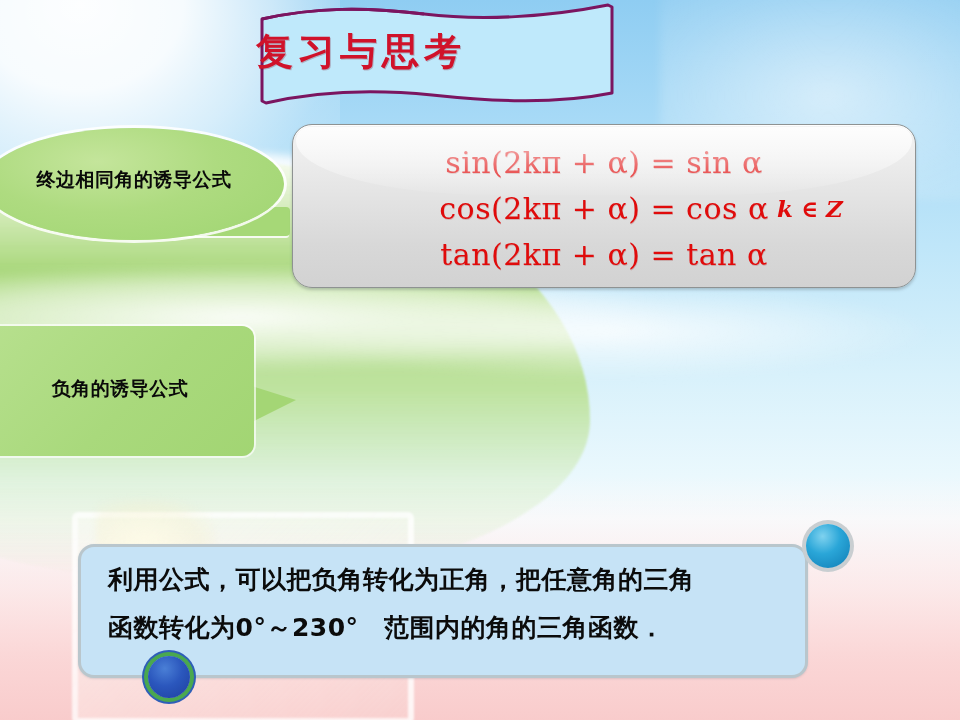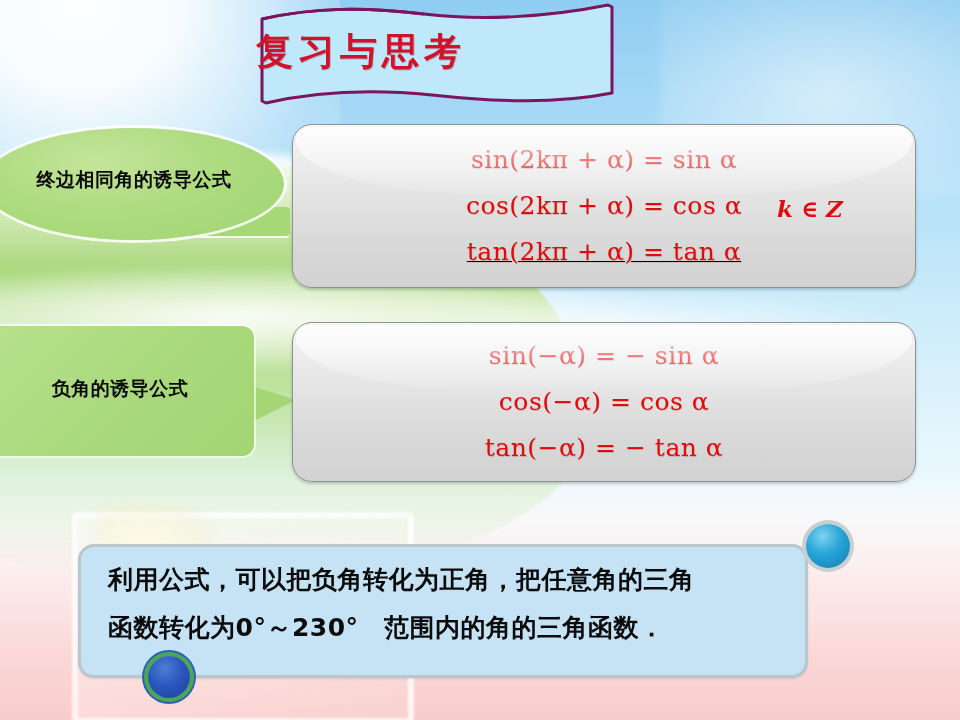--- a/index.html
+++ b/index.html
@@ -122,21 +122,21 @@
   #panel-1{left:292px;top:124px;width:622px;height:162px;}
   #panel-2{left:292px;top:322px;width:622px;height:158px;}
 
   .formula-list{position:absolute;left:0;top:0;width:100%;height:100%;}
   .formula-row{
     position:absolute;left:0;width:100%;
     text-align:center;white-space:nowrap;
   }
   .eq{
     font-family:"DejaVu Serif","Liberation Serif",serif;
-    font-size:25px;color:#e00b0b;letter-spacing:0.5px;
+    font-size:30px;color:#e00b0b;letter-spacing:0.5px;
     text-shadow:0.5px 0.5px 0 rgba(150,0,0,0.2);
     margin-top:24px;
   }
   .kset{
     position:absolute;
     font-family:"DejaVu Serif","Liberation Serif",serif;
     font-size:23px;color:#e00b0b;font-style:italic;font-weight:700;
   }
 
   
@@ -237,40 +237,27 @@
   <div class="callout-rect-label">负角的诱导公式</div>
 
   <div class="panel" id="panel-1">
     <div class="formula-list">
       <div class="formula-row" style="top:20px;">
         <span class="eq">sin(2kπ + α) = sin α</span>
       </div>
       <div class="formula-row" style="top:66px;">
         <span class="eq">cos(2kπ + α) = cos α</span>
       </div>
-      <div class="formula-row" style="top:112px;text-decoration:underline;">
+      <div class="formula-row" style="top:112px;">
         <span class="eq">tan(2kπ + α) = tan α</span>
       </div>
       <div class="kset" style="left:484px;top:70px;">k ∈ Z</div>
     </div>
   </div>
 
-  <div class="panel" id="panel-2">
-    <div class="formula-list">
-      <div class="formula-row" style="top:18px;">
-        <span class="eq">sin(−α) = − sin α</span>
-      </div>
-      <div class="formula-row" style="top:64px;">
-        <span class="eq">cos(−α) = cos α</span>
-      </div>
-      <div class="formula-row" style="top:110px;">
-        <span class="eq">tan(−α) = − tan α</span>
-      </div>
-    </div>
-  </div>
 
   <div class="conclusion"></div>
   <div class="conclusion-text">
     <span class="ln">利用公式，可以把负角转化为正角，把任意角的三角</span>
     <span class="ln">函数转化为0°～230°　范围内的角的三角函数．</span>
   </div>
   <div class="dot" id="dot-topright"></div>
   <div class="dot" id="dot-bottomleft"></div>
 
 </div>

